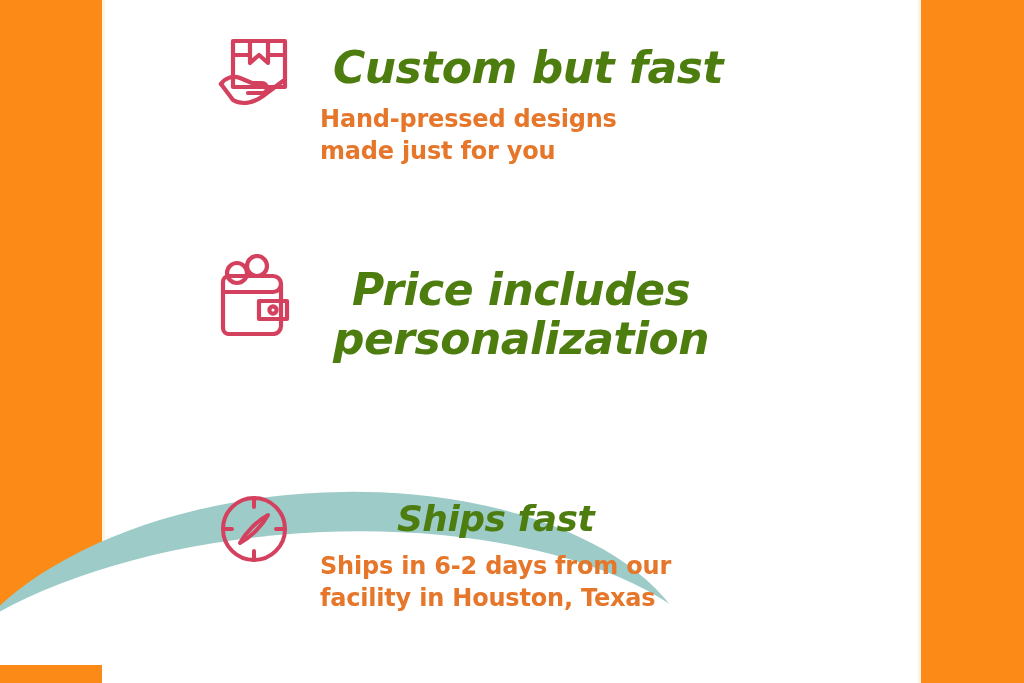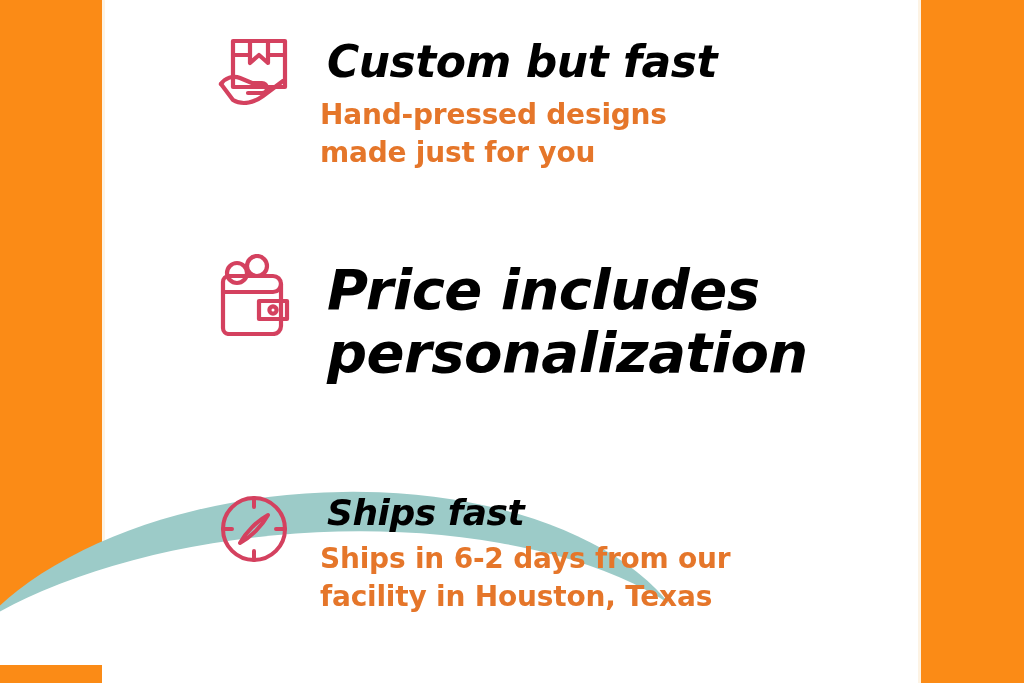--- a/index.html
+++ b/index.html
@@ -99,38 +99,39 @@
     justify-content: flex-start;
     padding-top: 2px;
   }
   .icon-wrap svg { display: block; }
 
   .texts {
     padding-left: 19px;
   }
 
   .headline {
-    color: #000000;
+    color: #4d7c0f;
     font-family: "DejaVu Sans", sans-serif;
     font-weight: bold;
     font-style: italic;
     letter-spacing: -0.5px;
-    margin: 7px;
+    margin: 13px;
     line-height: 1.0;
     white-space: pre-line;
+    text-align: center;
   }
   .headline-1 { font-size: 44px; }
-  .headline-2 { font-size: 56px; line-height: 1.12; }
+  .headline-2 { font-size: 44px; line-height: 1.12; }
   .headline-3 { font-size: 36px; }
 
   .subline {
     color: #E5762A;
     font-family: "DejaVu Sans", sans-serif;
     font-weight: bold;
-    font-size: 28px;
+    font-size: 24px;
     line-height: 1.35;
     margin: 0;
     white-space: pre-line;
     letter-spacing: -0.2px;
   }
   .sub-1 { margin-top: 12px; }
   .sub-2 { margin-top: 12px; }
   .sub-3 { margin-top: 9px; }
 </style>
 </head>

